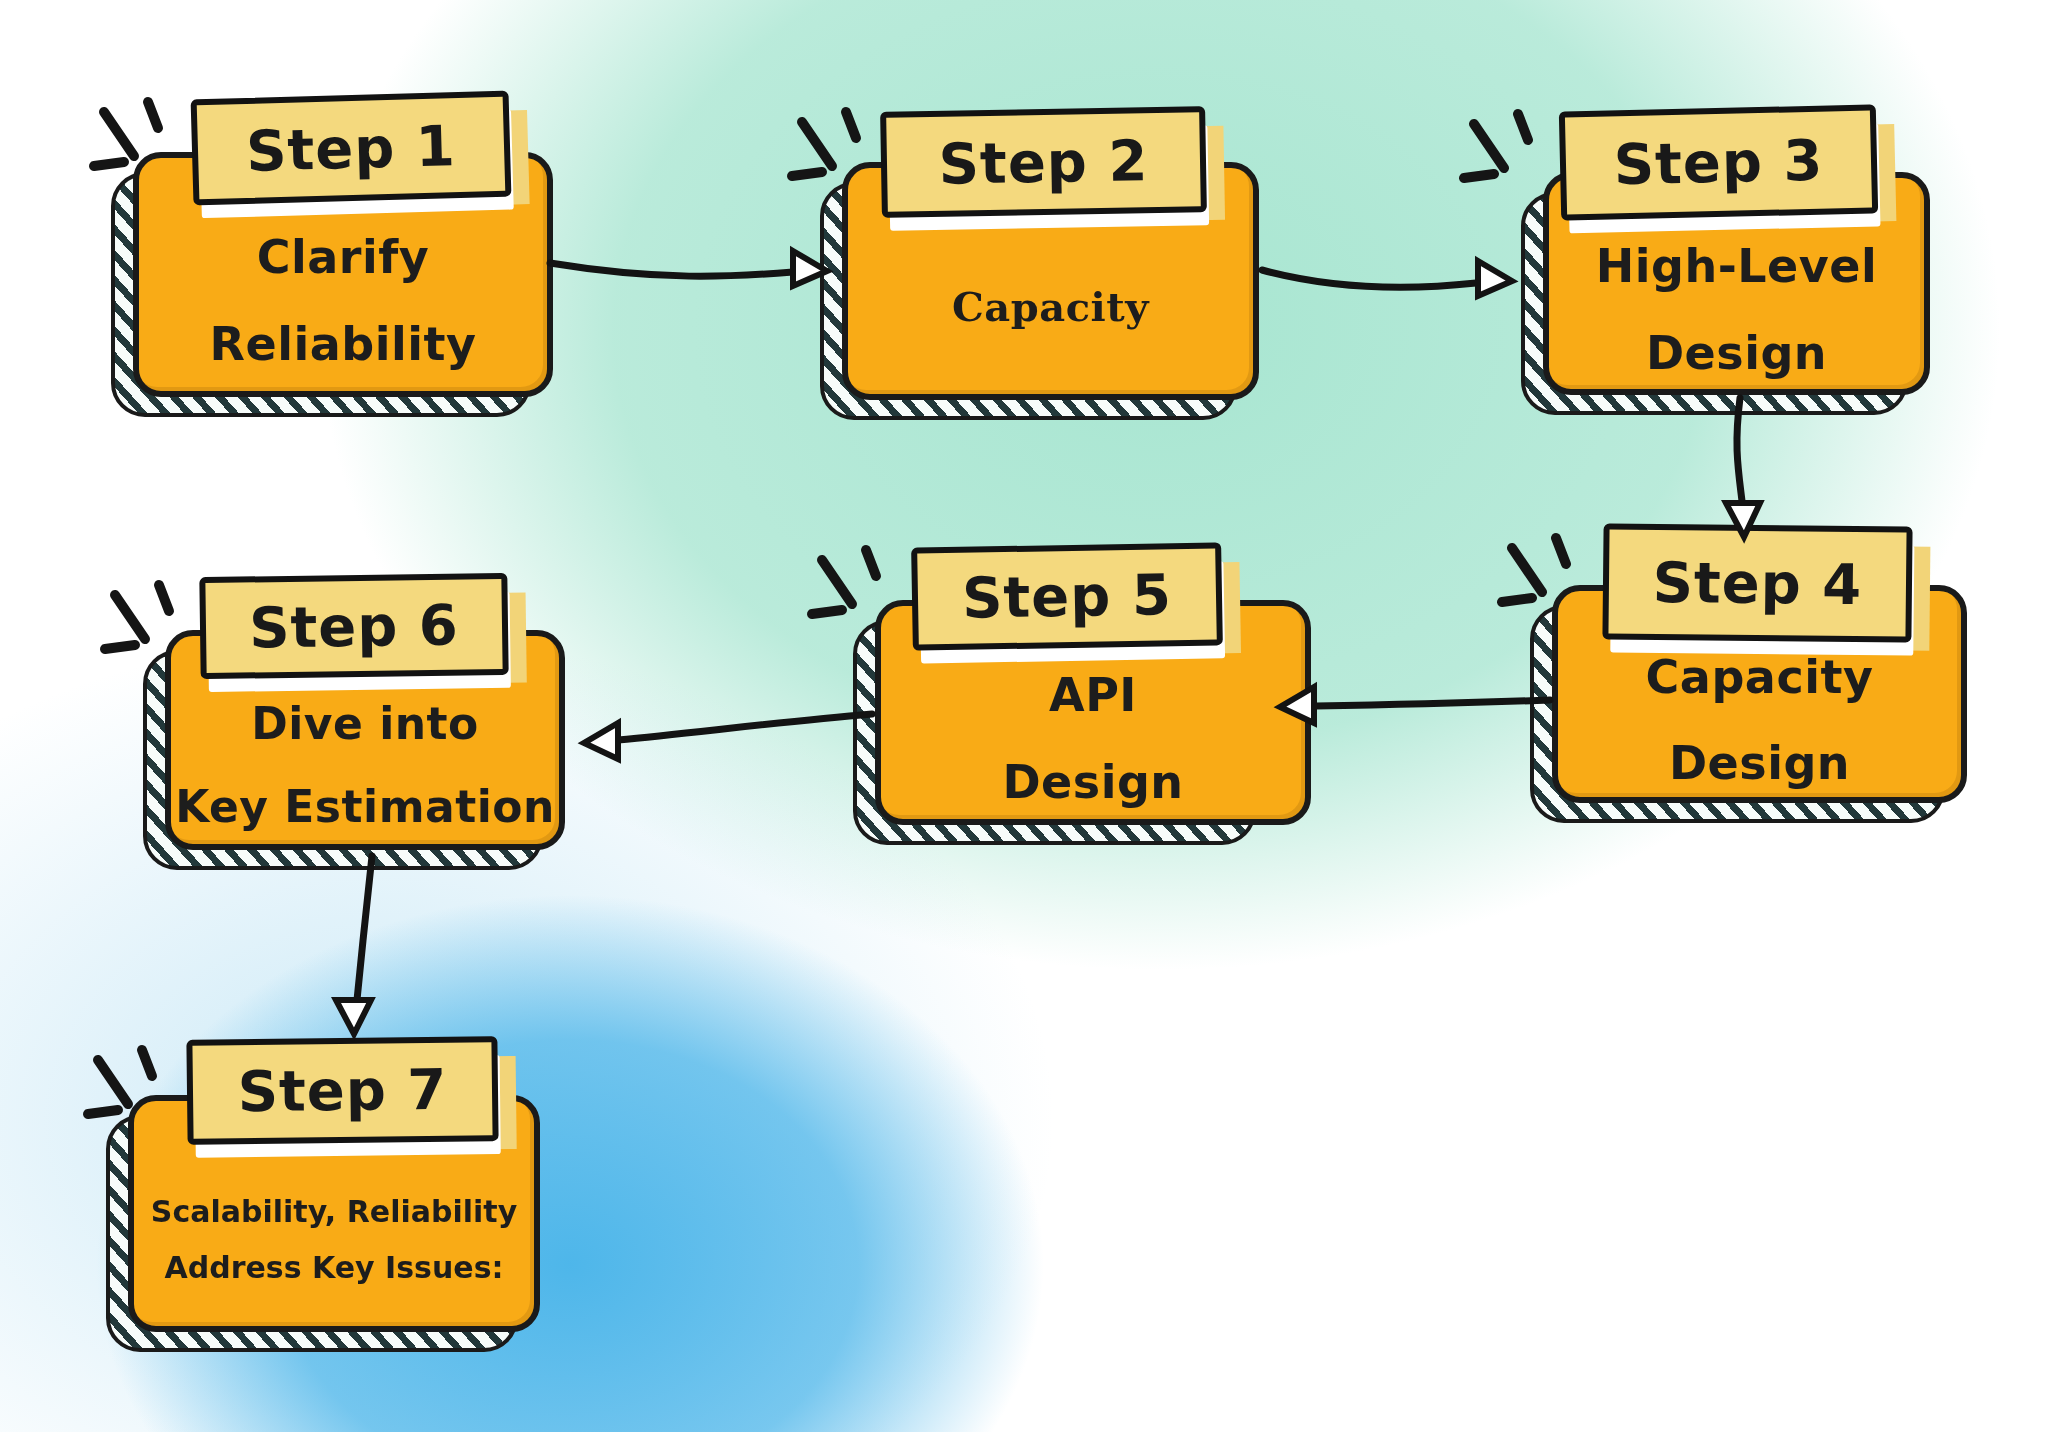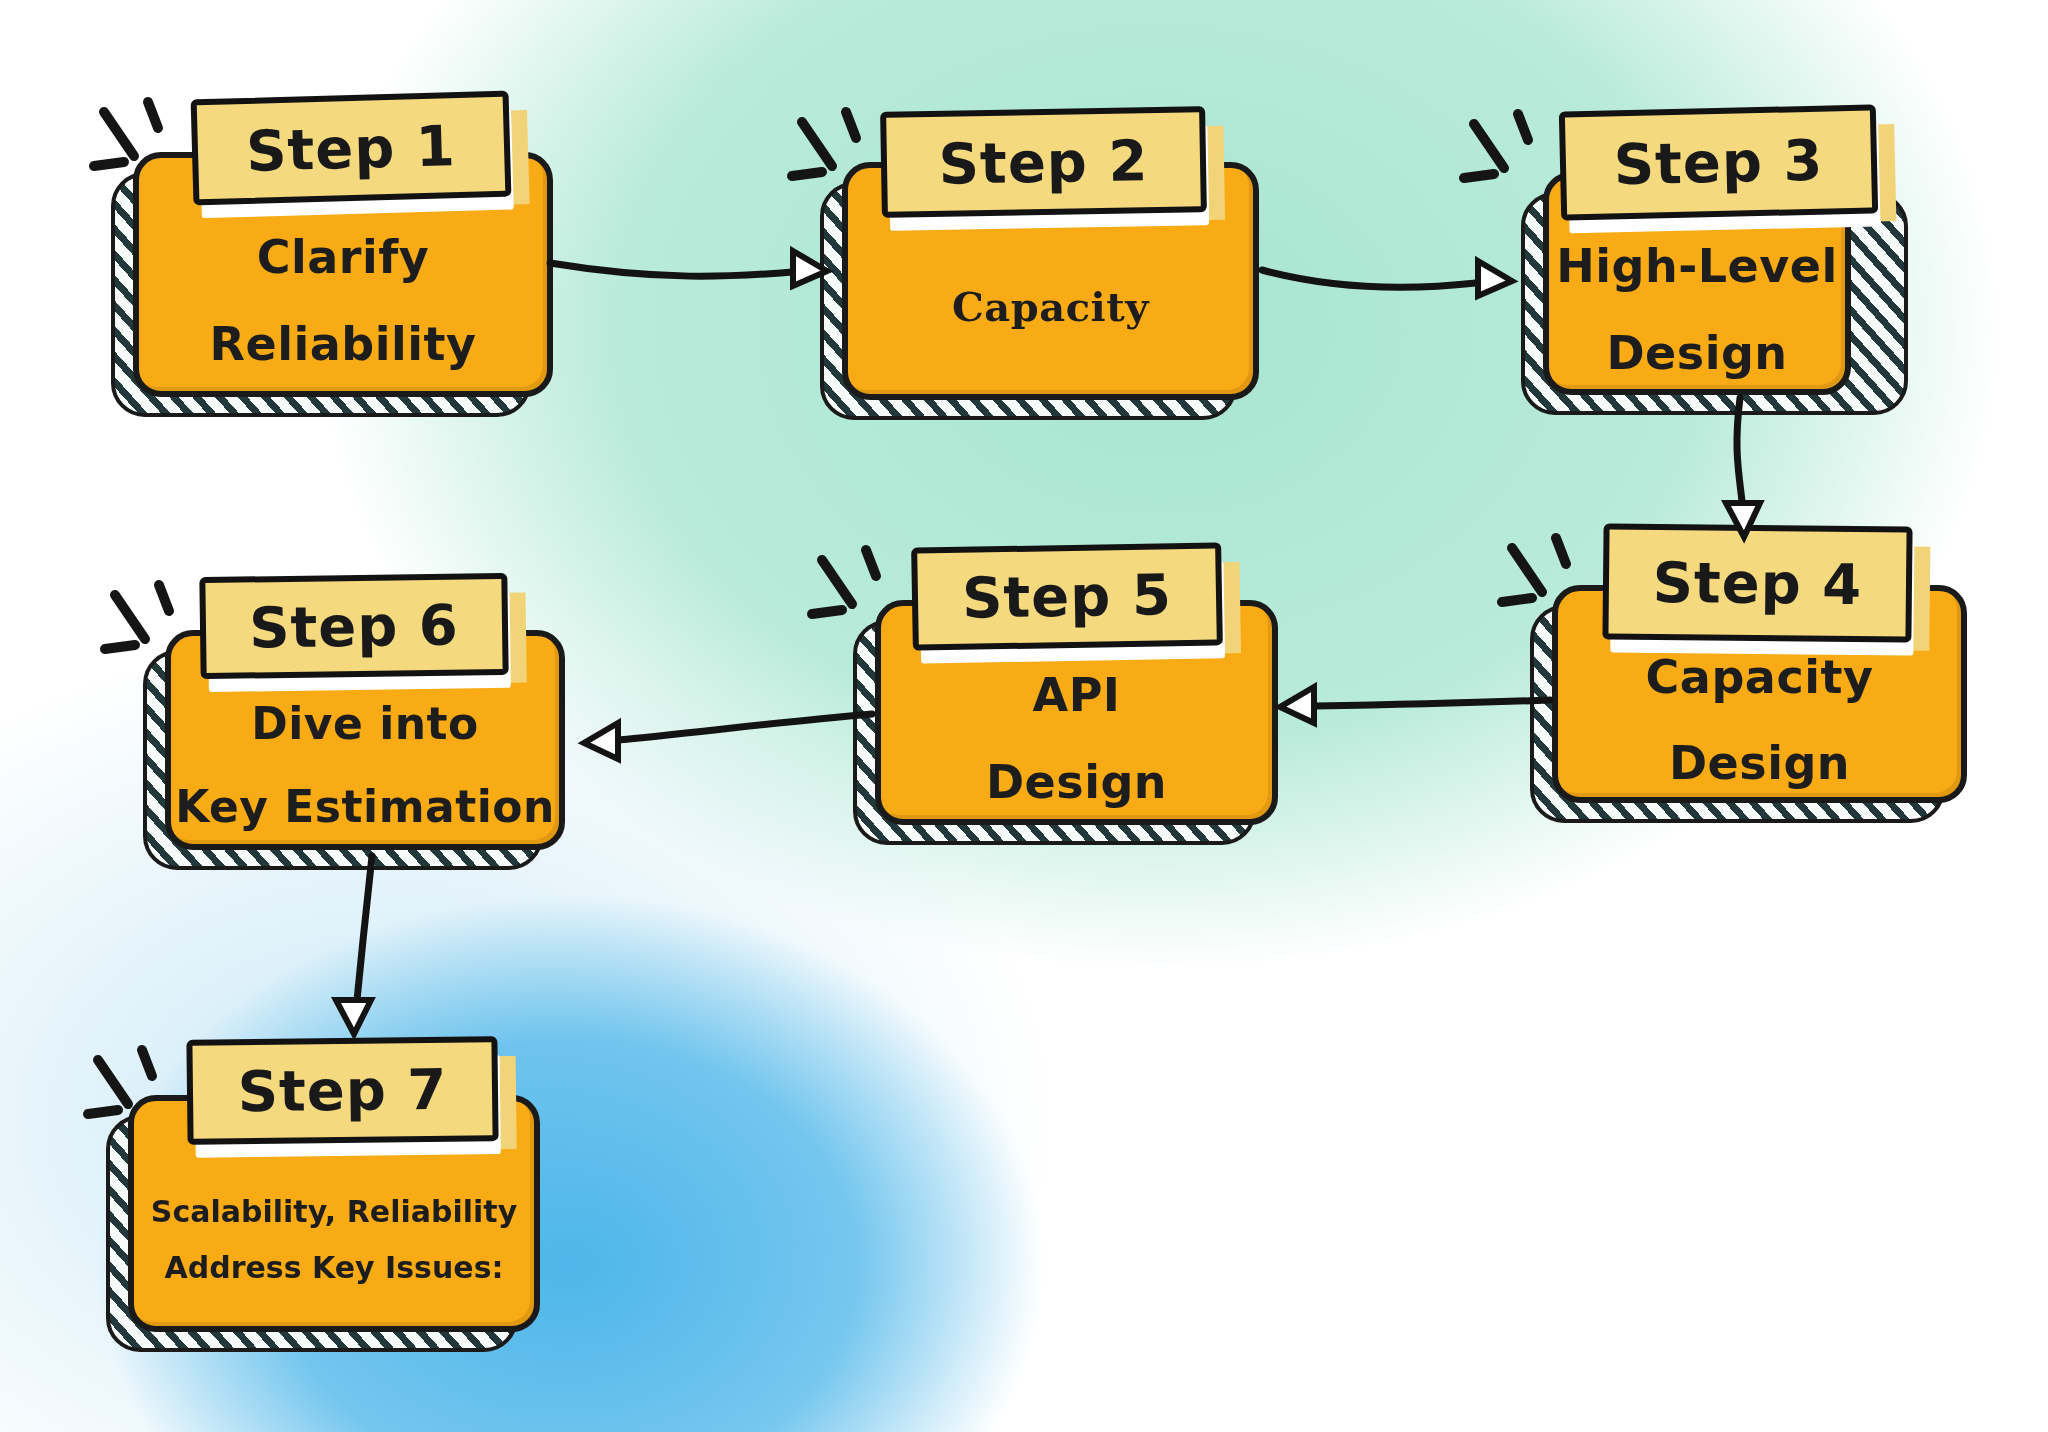--- a/index.html
+++ b/index.html
@@ -54,35 +54,35 @@
   </div>
   <div class="steplabel" style="left:192px;top:95px;width:318px;height:106px;transform:rotate(-1.6deg);">Step 1</div>
 
   <div class="hatch" style="left:820px;top:182px;width:417px;height:238px;"></div>
   <div class="stepbox serif" style="left:842px;top:162px;width:417px;height:238px;">
     <span class="line">Capacity</span>
   </div>
   <div class="steplabel" style="left:881px;top:109px;width:325px;height:106px;transform:rotate(-1deg);">Step 2</div>
 
   <div class="hatch" style="left:1521px;top:192px;width:387px;height:223px;"></div>
-  <div class="stepbox" style="left:1543px;top:172px;width:308px;height:223px;">
+  <div class="stepbox" style="left:1543px;top:172px;width:387px;height:223px;">
     <span class="line">High-Level</span>
     <span class="line">Design</span>
   </div>
   <div class="steplabel" style="left:1560px;top:108px;width:317px;height:109px;transform:rotate(-1.3deg);">Step 3</div>
 
   <div class="hatch" style="left:1530px;top:605px;width:415px;height:218px;"></div>
   <div class="stepbox" style="left:1552px;top:585px;width:415px;height:218px;">
     <span class="line">Capacity</span>
     <span class="line">Design</span>
   </div>
   <div class="steplabel" style="left:1603px;top:525px;width:309px;height:116px;transform:rotate(0.6deg);">Step 4</div>
 
   <div class="hatch" style="left:853px;top:620px;width:403px;height:225px;"></div>
-  <div class="stepbox" style="left:875px;top:600px;width:403px;height:225px;">
+  <div class="stepbox" style="left:875px;top:600px;width:436px;height:225px;">
     <span class="line">API</span>
     <span class="line">Design</span>
   </div>
   <div class="steplabel" style="left:912px;top:545px;width:310px;height:103px;transform:rotate(-1deg);">Step 5</div>
 
   <div class="hatch" style="left:143px;top:650px;width:400px;height:220px;"></div>
   <div class="stepbox" style="left:165px;top:630px;width:400px;height:220px;">
     <span class="line" style="font-size:44px;">Dive into</span>
     <span class="line" style="font-size:44px;">Key Estimation</span>
   </div>

